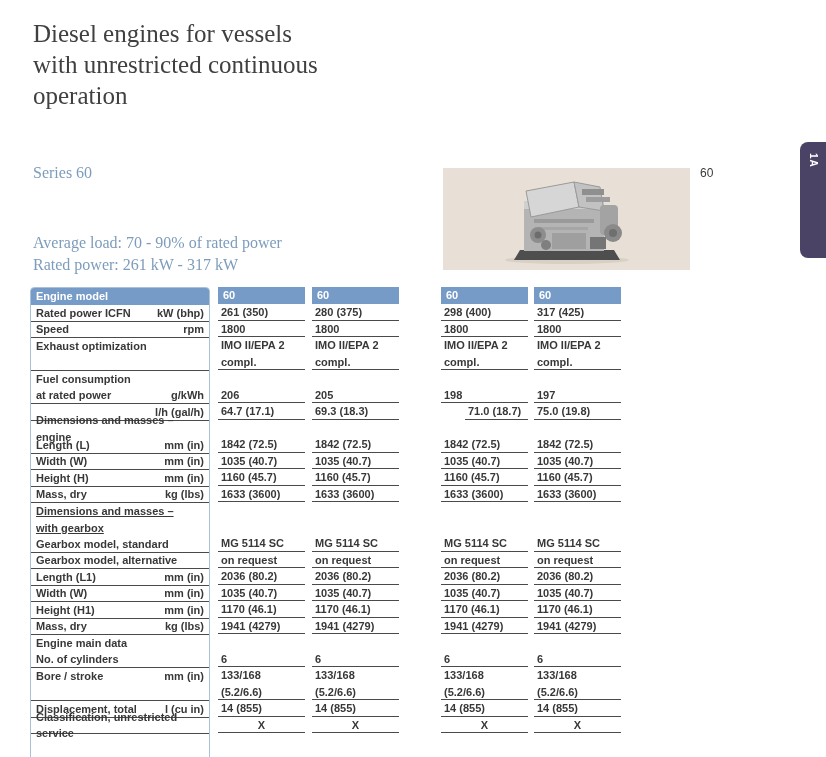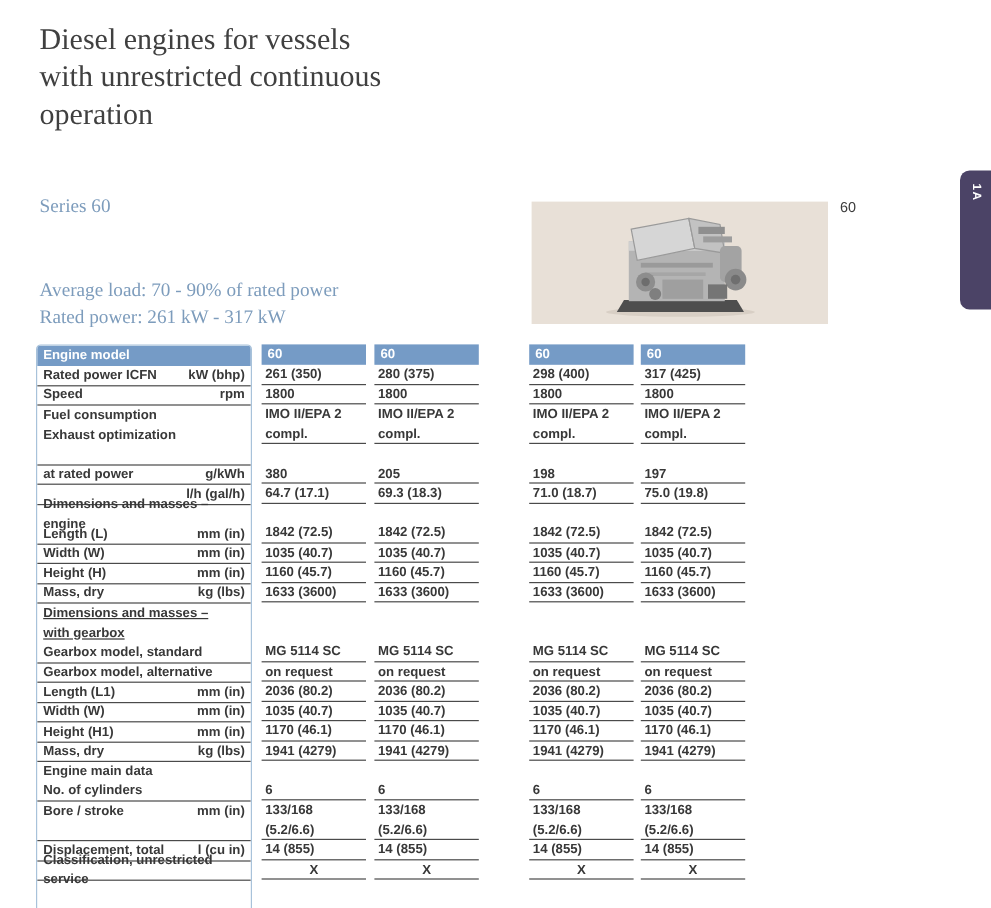--- a/index.html
+++ b/index.html
@@ -98,26 +98,26 @@
       <div class="label-box">
         <div class="col-head">Engine model</div>
         <div class="lrow" style="height: 16.5px;">
           <span class="lab">Rated power ICFN</span>
           <span class="unit">kW (bhp)</span>
         </div>
         <div class="lrow" style="height: 16.5px;">
           <span class="lab">Speed</span>
           <span class="unit">rpm</span>
         </div>
+        <div class="lrow tall" style="height: 33px;">
+          <span class="lab">Exhaust optimization</span>
+          <span class="unit"></span>
+        </div>
         <div class="lrow sect" style="height: 16.5px;">
           <span class="lab">Fuel consumption</span>
-          <span class="unit"></span>
-        </div>
-        <div class="lrow tall" style="height: 33px;">
-          <span class="lab">Exhaust optimization</span>
           <span class="unit"></span>
         </div>
         <div class="lrow" style="height: 16.5px;">
           <span class="lab">at rated power</span>
           <span class="unit">g/kWh</span>
         </div>
         <div class="lrow" style="height: 16.5px;">
           <span class="lab"></span>
           <span class="unit">l/h (gal/h)</span>
         </div>
@@ -191,21 +191,21 @@
           <span class="unit"></span>
         </div>
       </div>
       <div class="vcol" style="left: 188px;">
         <div class="col-head">60</div>
         <div class="vrow" style="height: 16.5px;">261 (350)</div>
         <div class="vrow" style="height: 16.5px;">1800</div>
         <div class="vrow" style="height: 33px;">IMO II/EPA 2
 compl.</div>
         <div class="vrow empty" style="height: 16.5px;"></div>
-        <div class="vrow" style="height: 16.5px;">380</div>
+        <div class="vrow" style="height: 16.5px;">206</div>
         <div class="vrow" style="height: 16.5px;">64.7 (17.1)</div>
         <div class="vrow empty" style="height: 16.5px;"></div>
         <div class="vrow" style="height: 16.5px;">1842 (72.5)</div>
         <div class="vrow" style="height: 16.5px;">1035 (40.7)</div>
         <div class="vrow" style="height: 16.5px;">1160 (45.7)</div>
         <div class="vrow" style="height: 16.5px;">1633 (3600)</div>
         <div class="vrow empty" style="height: 33px;"></div>
         <div class="vrow" style="height: 16.5px;">MG 5114 SC</div>
         <div class="vrow" style="height: 16.5px;">on request</div>
         <div class="vrow" style="height: 16.5px;">2036 (80.2)</div>
@@ -248,21 +248,21 @@
         <div class="vrow ctr" style="height: 16.5px;">X</div>
       </div>
       <div class="vcol" style="left: 411px;">
         <div class="col-head">60</div>
         <div class="vrow" style="height: 16.5px;">298 (400)</div>
         <div class="vrow" style="height: 16.5px;">1800</div>
         <div class="vrow" style="height: 33px;">IMO II/EPA 2
 compl.</div>
         <div class="vrow empty" style="height: 16.5px;"></div>
         <div class="vrow" style="height: 16.5px;">198</div>
-        <div class="vrow" style="height: 16.5px;">71.0 (18.7)</div>
+        <div class="vrow" style="height: 16.5px; margin-left: 24px;">71.0 (18.7)</div>
         <div class="vrow empty" style="height: 16.5px;"></div>
         <div class="vrow" style="height: 16.5px;">1842 (72.5)</div>
         <div class="vrow" style="height: 16.5px;">1035 (40.7)</div>
         <div class="vrow" style="height: 16.5px;">1160 (45.7)</div>
         <div class="vrow" style="height: 16.5px;">1633 (3600)</div>
         <div class="vrow empty" style="height: 33px;"></div>
         <div class="vrow" style="height: 16.5px;">MG 5114 SC</div>
         <div class="vrow" style="height: 16.5px;">on request</div>
         <div class="vrow" style="height: 16.5px;">2036 (80.2)</div>
         <div class="vrow" style="height: 16.5px;">1035 (40.7)</div>

